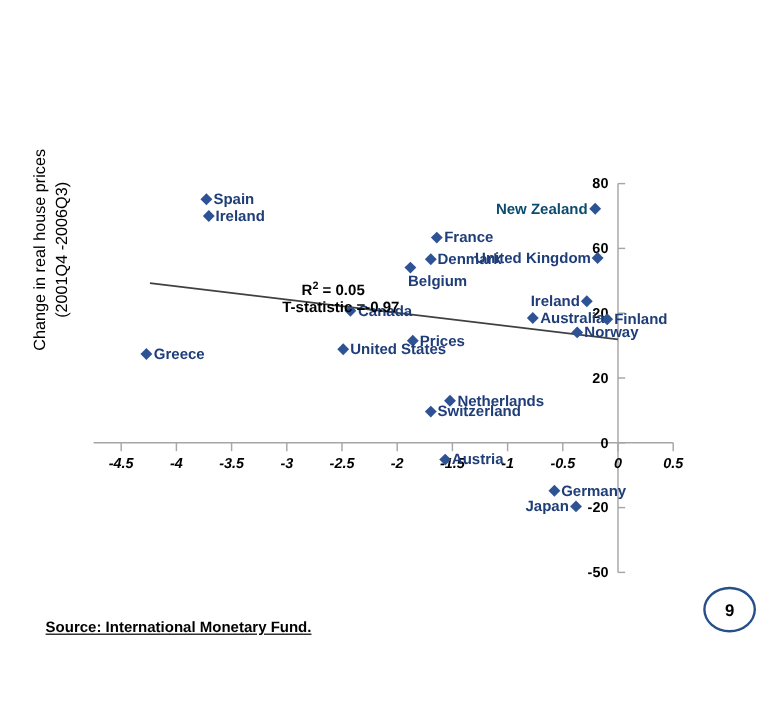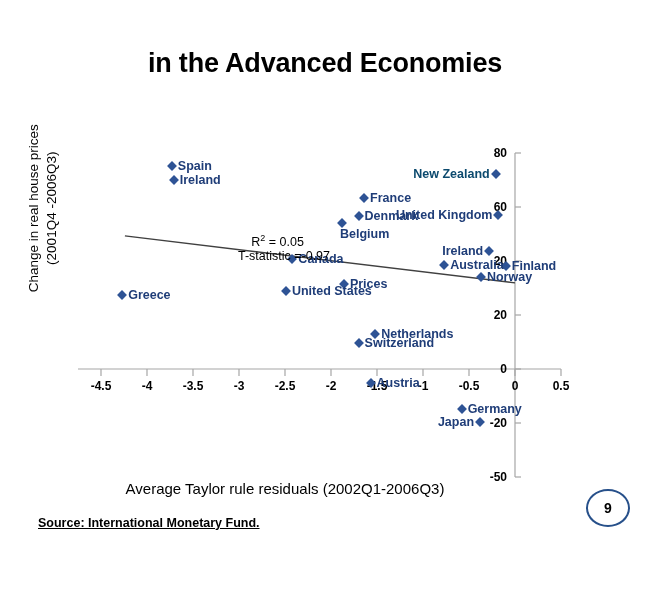--- a/index.html
+++ b/index.html
@@ -53,20 +53,21 @@
   
   .tick-label {
     position: absolute;
     font-size: 12px;
     font-weight: bold;
     color: #000000;
     white-space: nowrap;
   }
   .tick-x {
     transform: translateX(-50%);
+    font-style: italic;
   }
   .tick-y {
     text-align: right;
     transform: translateY(-50%);
   }
 
   
   #y-axis-title {
     position: absolute;
     left: -72px;
@@ -108,21 +109,21 @@
     white-space: nowrap;
     transform: translateY(-50%);
   }
   .point-label.right {  }
   .point-label.left  { transform: translate(-100%, -50%); }
 
   
   .stat-line {
     position: absolute;
     font-size: 12.5px;
-    font-weight: normal;
+    font-weight: bold;
     color: #000000;
     white-space: nowrap;
     transform: translateX(-50%);
   }
   .stat-line sup { font-size: 9px; }
 
   
   #source-note {
     position: absolute;
     left: 38px;
@@ -149,21 +150,20 @@
     justify-content: center;
     font-size: 14px;
     font-weight: bold;
     color: #000000;
   }
 </style>
 </head>
 <body>
 
 <div id="slide-title">
-  <span class="line">in the Advanced Economies</span>
 </div>
 
 <div id="chart-area">
 
   <svg id="plot" viewBox="0 0 650 600" xmlns="http://www.w3.org/2000/svg">
     <g id="svg-axes">
         <line x1="515" y1="153" x2="515" y2="477" stroke="#a6a6a6" stroke-width="1.2"></line>
         <line x1="78" y1="369" x2="561" y2="369" stroke="#a6a6a6" stroke-width="1.2"></line>
         <line x1="515" y1="153" x2="521" y2="153" stroke="#a6a6a6" stroke-width="1.2"></line>
         <line x1="515" y1="207" x2="521" y2="207" stroke="#a6a6a6" stroke-width="1.2"></line>
@@ -250,20 +250,19 @@
       <div class="point-label left" style="color: rgb(31, 61, 120); left: 474.04px; top: 421.92px;">Japan</div>
       <div class="stat-line" style="left: 277.64px; top: 232.65px;">R<sup>2</sup> = 0.05</div>
       <div class="stat-line" style="left: 284px; top: 248.85px;">T-statistic =-0.97</div>
     </div>
 
   <div id="y-axis-title">
     <span class="line">Change in real house prices</span>
     <span class="line">(2001Q4 -2006Q3)</span>
   </div>
 
-  <div id="x-axis-title">Average Taylor rule residuals (2002Q1-2006Q3)</div>
 </div>
 
 <div id="source-note">Source:  International Monetary Fund.</div>
 
 <div id="page-badge">
   <span>9</span>
 </div>
 
 </body></html>

